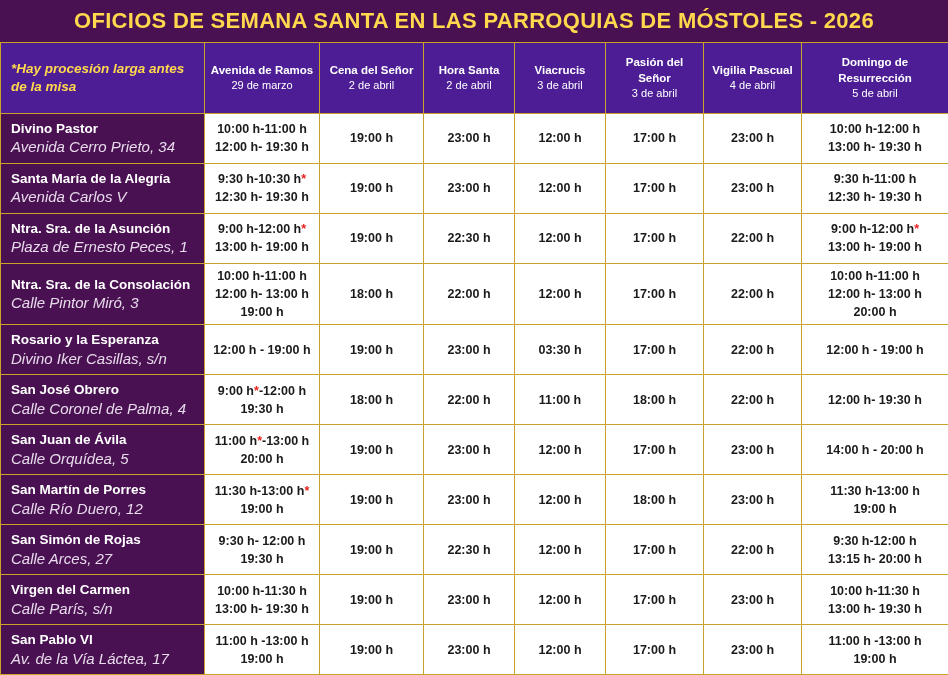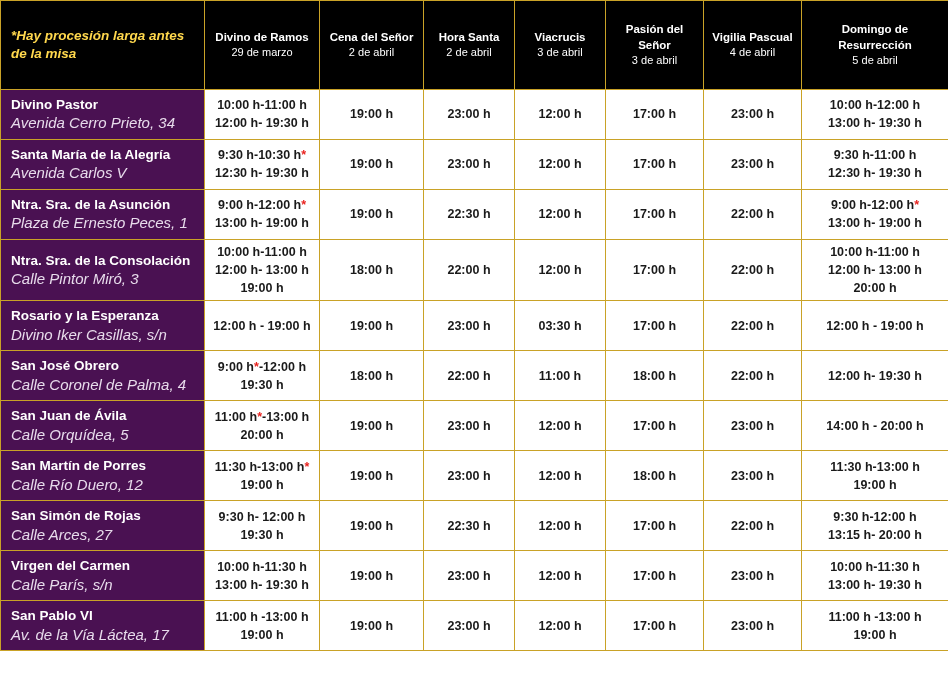--- a/index.html
+++ b/index.html
@@ -52,27 +52,27 @@
   col.c7 { width: 147px; }
 
   th, td {
     border: 1px solid #c9a227;
     padding: 0;
     vertical-align: middle;
   }
   
   thead tr { height: 46px; }
   th {
-    background: #000000;
+    background: #4c1d95;
     color: #ffffff;
     font-size: 11.5px;
     font-weight: bold;
     text-align: center;
     line-height: 1.35;
-    padding: 21px 4px;
+    padding: 12px 4px;
   }
   th.note-cell {
     text-align: left;
     padding-left: 10px;
     color: #ffd84d;
     font-size: 13.5px;
     font-style: italic;
     font-weight: bold;
     line-height: 1.3;
   }
@@ -117,37 +117,40 @@
     padding: 3px 2px;
   }
   td.time .ln { display: block; white-space: nowrap; }
   .ast { color: #e8231f; font-weight: bold; }
 </style>
 </head>
 <body>
 
 <div id="sheet">
 
+  <div class="title-bar">
+    <div class="title-text">OFICIOS DE SEMANA SANTA EN LAS PARROQUIAS DE MÓSTOLES - 2026</div>
+  </div>
 
   <table>
     <colgroup>
       <col class="c0">
         <col class="c1">
         <col class="c2">
         <col class="c3">
       <col class="c4">
         <col class="c5">
         <col class="c6">
         <col class="c7">
     </colgroup>
     <thead>
       <tr>
         <th class="note-cell">*Hay procesión larga antes de la misa</th>
         <th>
-          <span class="hdr-day">Divino de Ramos</span>
+          <span class="hdr-day">Avenida de Ramos</span>
           <span class="hdr-date">29 de marzo</span>
         </th>
         <th>
           <span class="hdr-day">Cena del Señor</span>
           <span class="hdr-date">2 de abril</span>
         </th>
         <th>
           <span class="hdr-day">Hora Santa</span>
           <span class="hdr-date">2 de abril</span>
         </th>

